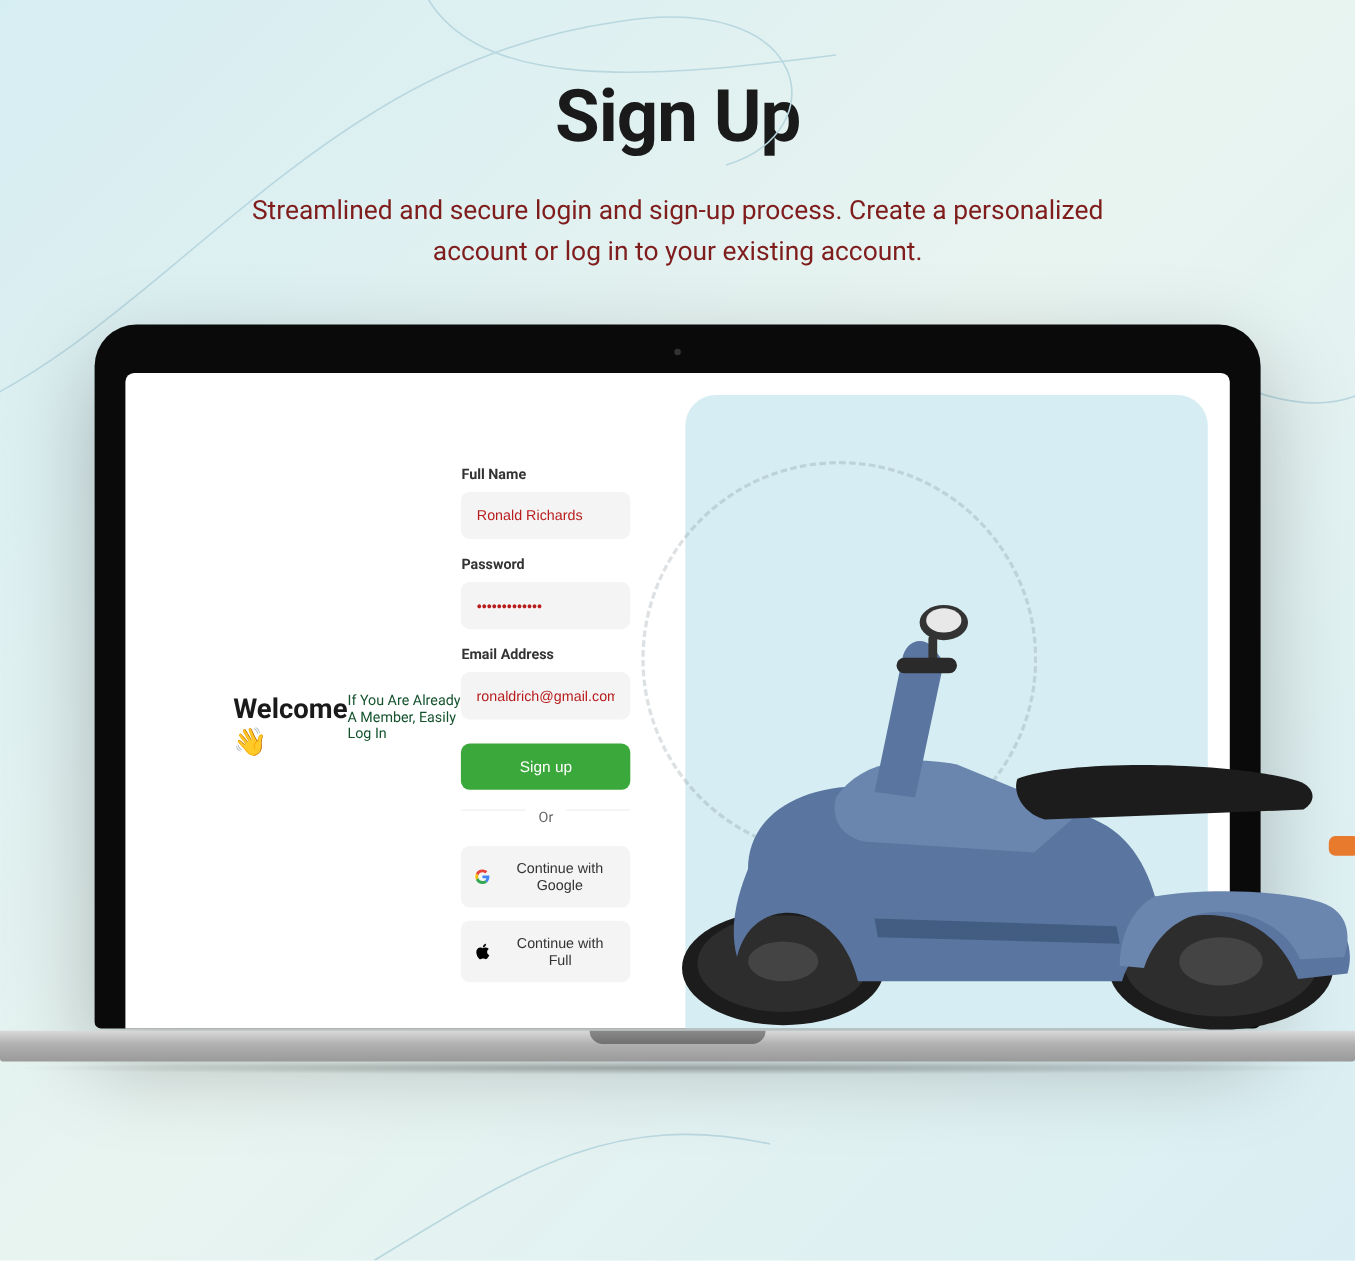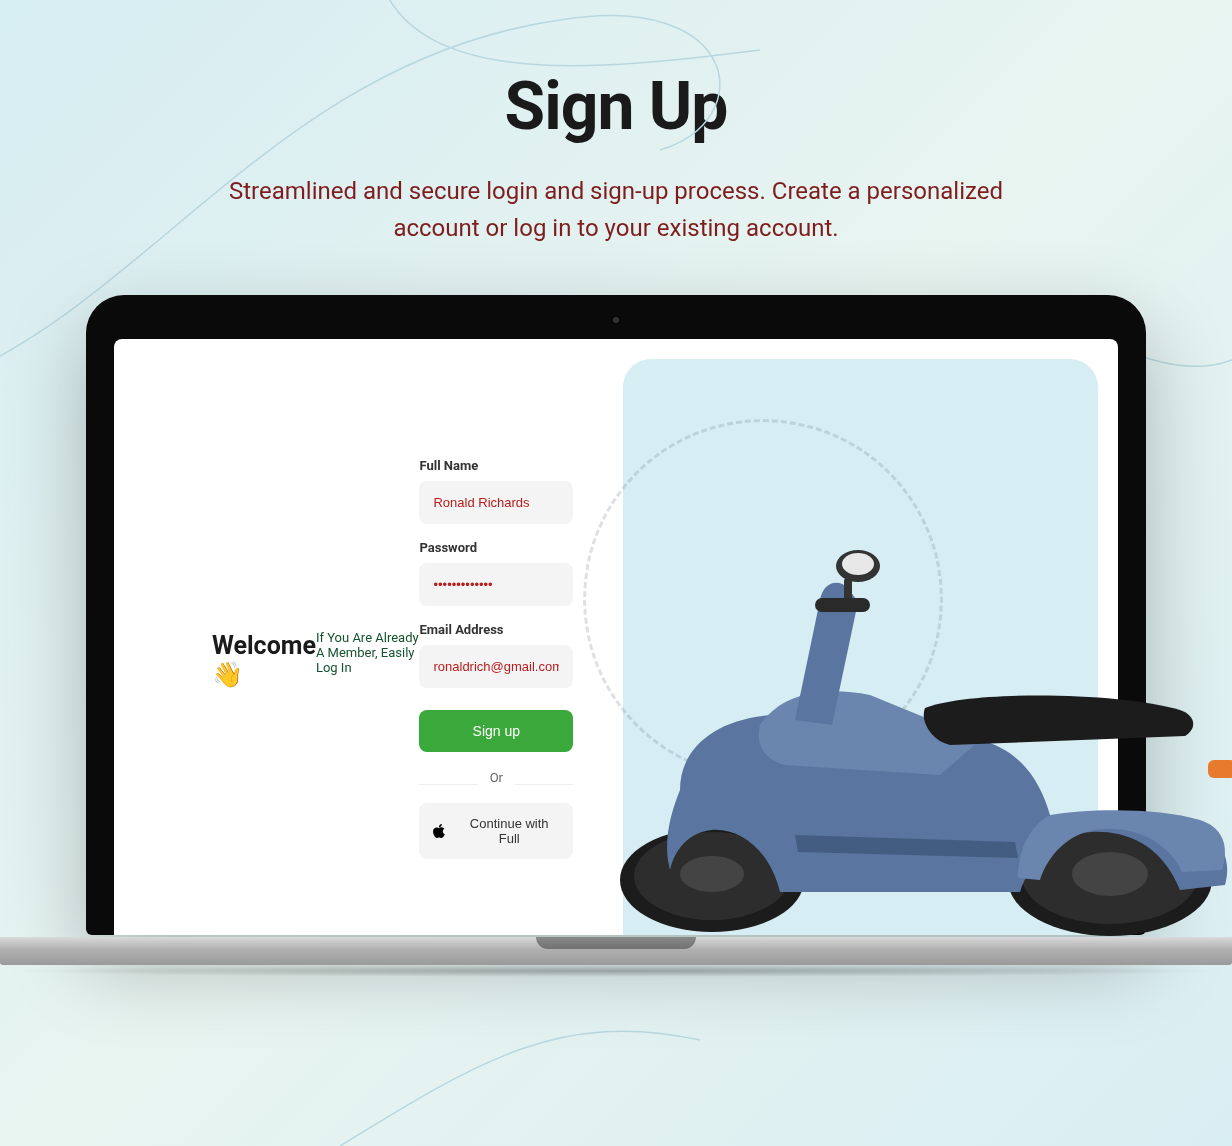--- a/index.html
+++ b/index.html
@@ -115,21 +115,21 @@
   border: none;
   border-radius: 8px;
   padding: 13px;
   font-size: 14px;
   font-weight: 500;
   cursor: pointer;
   margin-top: 6px;
 }
 .divider {
   display: flex;
-  align-items: flex-end;
+  align-items: flex-start;
   margin: 18px 0;
   gap: 12px;
 }
 .divider-line { flex: 1; height: 1px; background: #eee; }
 .divider-text { font-size: 13px; color: #666; }
 .btn-social {
   width: 100%;
   background: #f4f4f4;
   border: none;
   border-radius: 8px;
@@ -236,20 +236,29 @@
             <label class="form-label">Email Address</label>
             <input class="form-input" type="text" value="ronaldrich@gmail.com" style="">
           </div>
           <button class="btn-primary">Sign up</button>
           <div class="divider">
             <div class="divider-line"></div>
             <span class="divider-text">Or</span>
             <div class="divider-line"></div>
           </div>
           <button class="btn-social">
+            <svg class="google-icon" viewBox="0 0 48 48">
+              <path fill="#EA4335" d="M24 9.5c3.54 0 6.71 1.22 9.21 3.6l6.85-6.85C35.9 2.38 30.47 0 24 0 14.62 0 6.51 5.38 2.56 13.22l7.98 6.19C12.43 13.72 17.74 9.5 24 9.5z"></path>
+              <path fill="#4285F4" d="M46.98 24.55c0-1.57-.15-3.09-.38-4.55H24v9.02h12.94c-.58 2.96-2.26 5.48-4.78 7.18l7.73 6c4.51-4.18 7.09-10.36 7.09-17.65z"></path>
+              <path fill="#FBBC05" d="M10.53 28.59c-.48-1.45-.76-2.99-.76-4.59s.27-3.14.76-4.59l-7.98-6.19C.92 16.46 0 20.12 0 24c0 3.88.92 7.54 2.56 10.78l7.97-6.19z"></path>
+              <path fill="#34A853" d="M24 48c6.48 0 11.93-2.13 15.89-5.81l-7.73-6c-2.15 1.45-4.92 2.3-8.16 2.3-6.26 0-11.57-4.22-13.47-9.91l-7.98 6.19C6.51 42.62 14.62 48 24 48z"></path>
+            </svg>
+            <span>Continue with Google</span>
+          </button>
+          <button class="btn-social">
             <svg class="apple-icon" viewBox="0 0 384 512">
               <path d="M318.7 268.7c-.2-36.7 16.4-64.4 50-84.8-18.8-26.9-47.2-41.7-84.7-44.6-35.5-2.8-74.3 20.7-88.5 20.7-15 0-49.4-19.7-76.4-19.7C63.3 141.2 4 184.8 4 273.5q0 39.3 14.4 81.2c12.8 36.7 59 126.7 107.2 125.2 25.2-.6 43-17.9 75.8-17.9 31.8 0 48.3 17.9 76.4 17.9 48.6-.7 90.4-82.5 102.6-119.3-65.2-30.7-61.7-90-61.7-91.9zm-56.6-164.2c27.3-32.4 24.8-61.9 24-72.5-24.1 1.4-52 16.4-67.9 34.9-17.5 19.8-27.8 44.3-25.6 71.9 26.1 2 49.9-11.4 69.5-34.3z"></path>
             </svg>
             <span>Continue with Full</span>
           </button>
         </div>
       </div>
       <div class="screen-right">
         <div class="right-panel">
           <div class="dotted-circle"></div>

